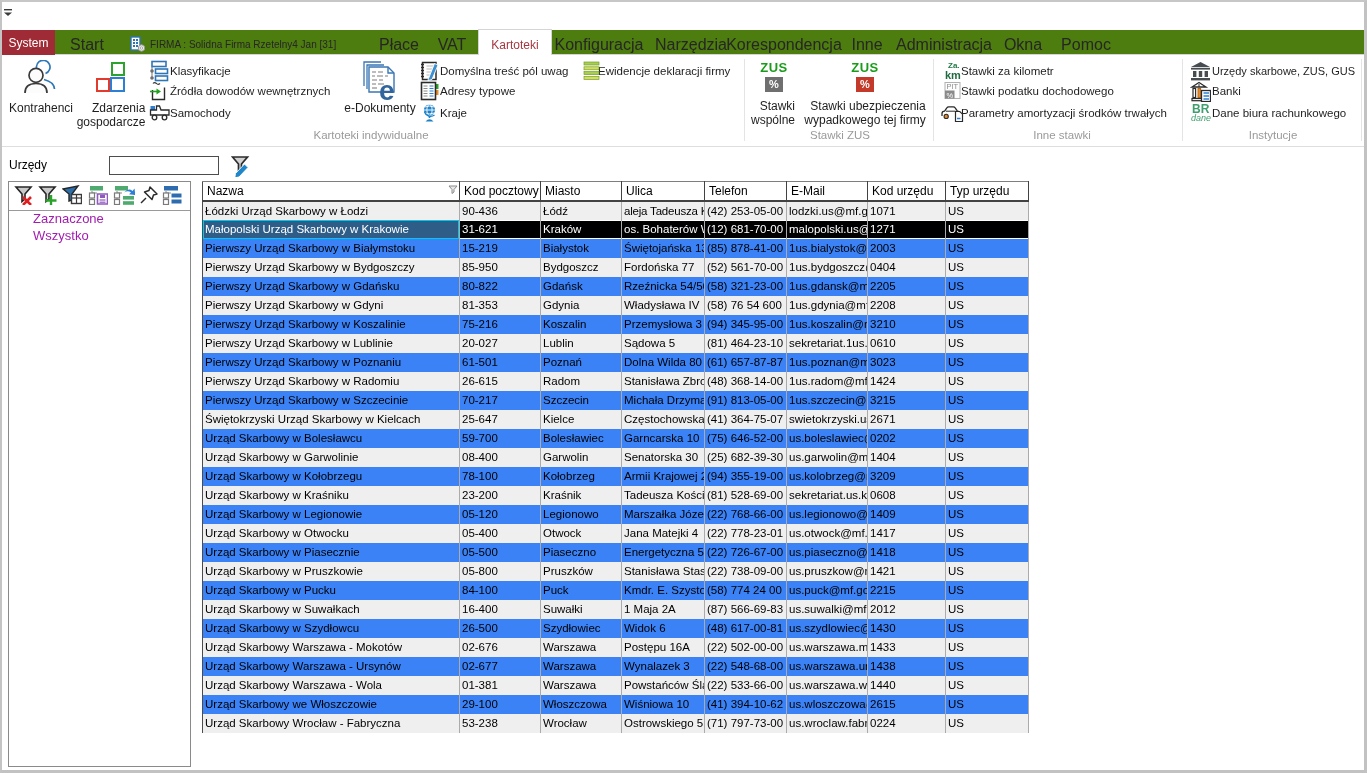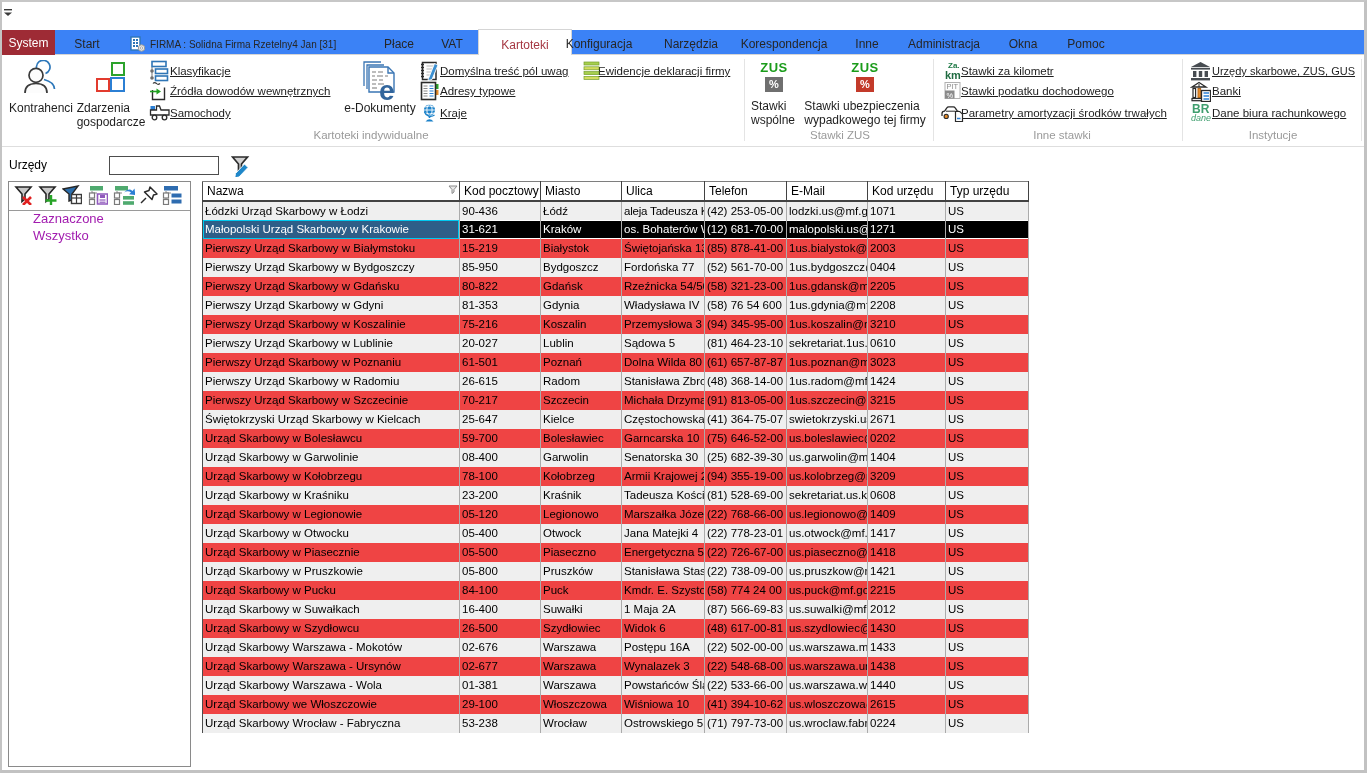--- a/index.html
+++ b/index.html
@@ -3,39 +3,39 @@
 <meta charset="utf-8">
 <style>
 * { box-sizing: border-box; margin:0; padding:0; }
 html,body { width:1367px; height:773px; overflow:hidden; }
 body { font-family:"Liberation Sans",sans-serif; background:#fff; position:relative; }
 .abs { position:absolute; }
 .frame { position:absolute; left:0; top:0; width:1367px; height:773px;
   border-top:2px solid #c7c7c7; border-left:2px solid #c4c4c4;
   border-right:3px solid #c2c2c2; border-bottom:3px solid #c2c2c2; z-index:90; pointer-events:none; }
 
-.tabrow { position:absolute; left:2px; top:30px; width:1362px; height:25px; border-bottom:1px solid #d5d5d5; background:#3b82f6; }
-.tab { position:absolute; top:0; height:25px; line-height:29px; font-size:12px; color:#262626; transform:translateX(-50%); white-space:nowrap; }
+.tabrow { position:absolute; left:2px; top:30px; width:1362px; height:25px; border-bottom:1px solid #d5d5d5; background:#4d7c0f; }
+.tab { position:absolute; top:0; height:25px; line-height:29px; font-size:16px; color:#262626; transform:translateX(-50%); white-space:nowrap; }
 .tab-system { position:absolute; left:0; top:0; width:53px; height:25px; background:#9e2b35; color:#fff; text-align:center; line-height:26px; font-size:12px; }
-.tab-active { position:absolute; left:476px; top:-1px; width:94px; height:26px; background:#fff; border:1px solid #d5d5d5; border-bottom:none; color:#a53742; text-align:center; line-height:30px; font-size:12px; }
+.tab-active { position:absolute; left:476px; top:-1px; width:74px; height:26px; background:#fff; border:1px solid #d5d5d5; border-bottom:none; color:#a53742; text-align:center; line-height:30px; font-size:12px; }
 
 .ribbon { position:absolute; left:2px; top:56px; width:1362px; height:91px; background:#fff; border-bottom:1px solid #dedede; }
 .glabel { position:absolute; top:129px; font-size:11.5px; color:#9a9a9a; transform:translateX(-50%); white-space:nowrap; }
 .gsep { position:absolute; top:3px; width:1px; height:82px; background:#e4e4e4; }
-.sitem { position:absolute; font-size:11.5px; color:#1e1e1e; white-space:nowrap; line-height:18px;text-decoration:underline; }
-.bigtxt { position:absolute; font-size:12px; color:#1e1e1e; text-align:left; transform:translateX(-50%); line-height:14px; white-space:nowrap; }
+.sitem { position:absolute; font-size:11.5px; color:#1e1e1e; white-space:nowrap; line-height:18px; }
+.bigtxt { position:absolute; font-size:12px; color:#1e1e1e; text-align:right; transform:translateX(-50%); line-height:14px; white-space:nowrap; }
 
 .filterlbl { position:absolute; left:9px; top:158px; font-size:12px; color:#000; }
 .searchbox { position:absolute; left:109px; top:156px; width:110px; height:19px; background:#fff; border:1px solid #4d4d4d; }
 
 .lpanel { position:absolute; left:8px; top:181px; width:183px; height:586px; border:1px solid #8a8a8a; background:#fff; }
 .lpanel .tbar { position:absolute; left:0; top:0; width:100%; height:29px; border-bottom:1px solid #9a9a9a; }
 .treeitem { position:absolute; left:33px; font-size:13px; color:#a21caf; }
 
-.grid { position:absolute; left:202px; top:181px; width:827px; border-collapse:collapse; table-layout:fixed; font-size:11.5px; color:#000; background:#ef4444; }
+.grid { position:absolute; left:202px; top:181px; width:827px; border-collapse:collapse; table-layout:fixed; font-size:11.5px; color:#000; background:#3b82f6; }
 .grid th { font-weight:normal; text-align:left; background:#fff; height:19px; padding:0 0 0 4px; font-size:12px;
   border-right:1px solid #424242; border-bottom:2px solid #424242; overflow:hidden; white-space:nowrap; }
 .grid td { height:19px; padding:0 0 0 2px; border-right:1px solid #ababab; overflow:hidden; white-space:nowrap; }
 .grid tr.o td { background:#efefef; }
 .grid { border-left:1px solid #4c4c4c; border-top:1px solid #7e7e7e; }
 .grid tr.sel td { background:linear-gradient(#fff 0,#fff 1px,#000 1px,#000 18px,#fff 18px); color:#fff; }
 .grid tr.sel td.nm { background:#2e5e88; box-shadow:inset 0 0 0 1px #00c9f0, inset 0 0 0 2px #2e5e88;margin-left:13px; }
 </style>
 </head>
 <body>

